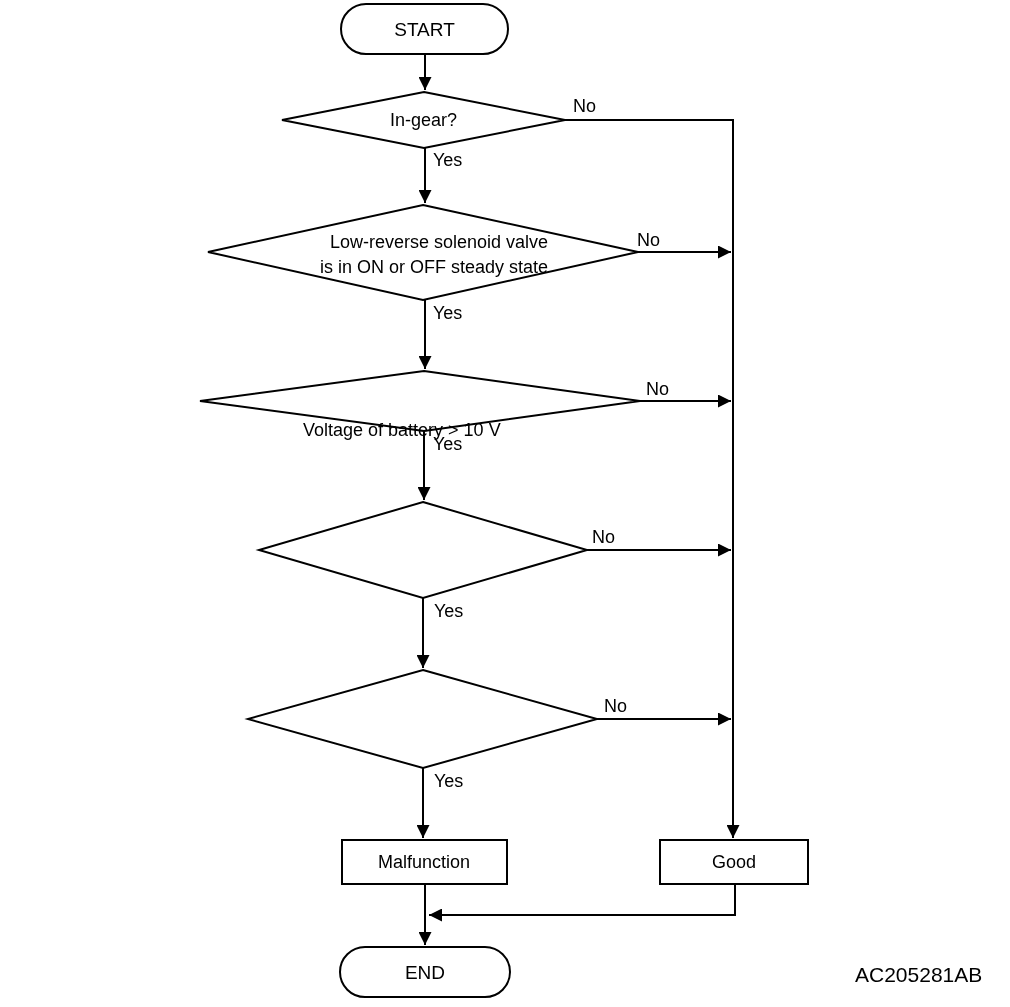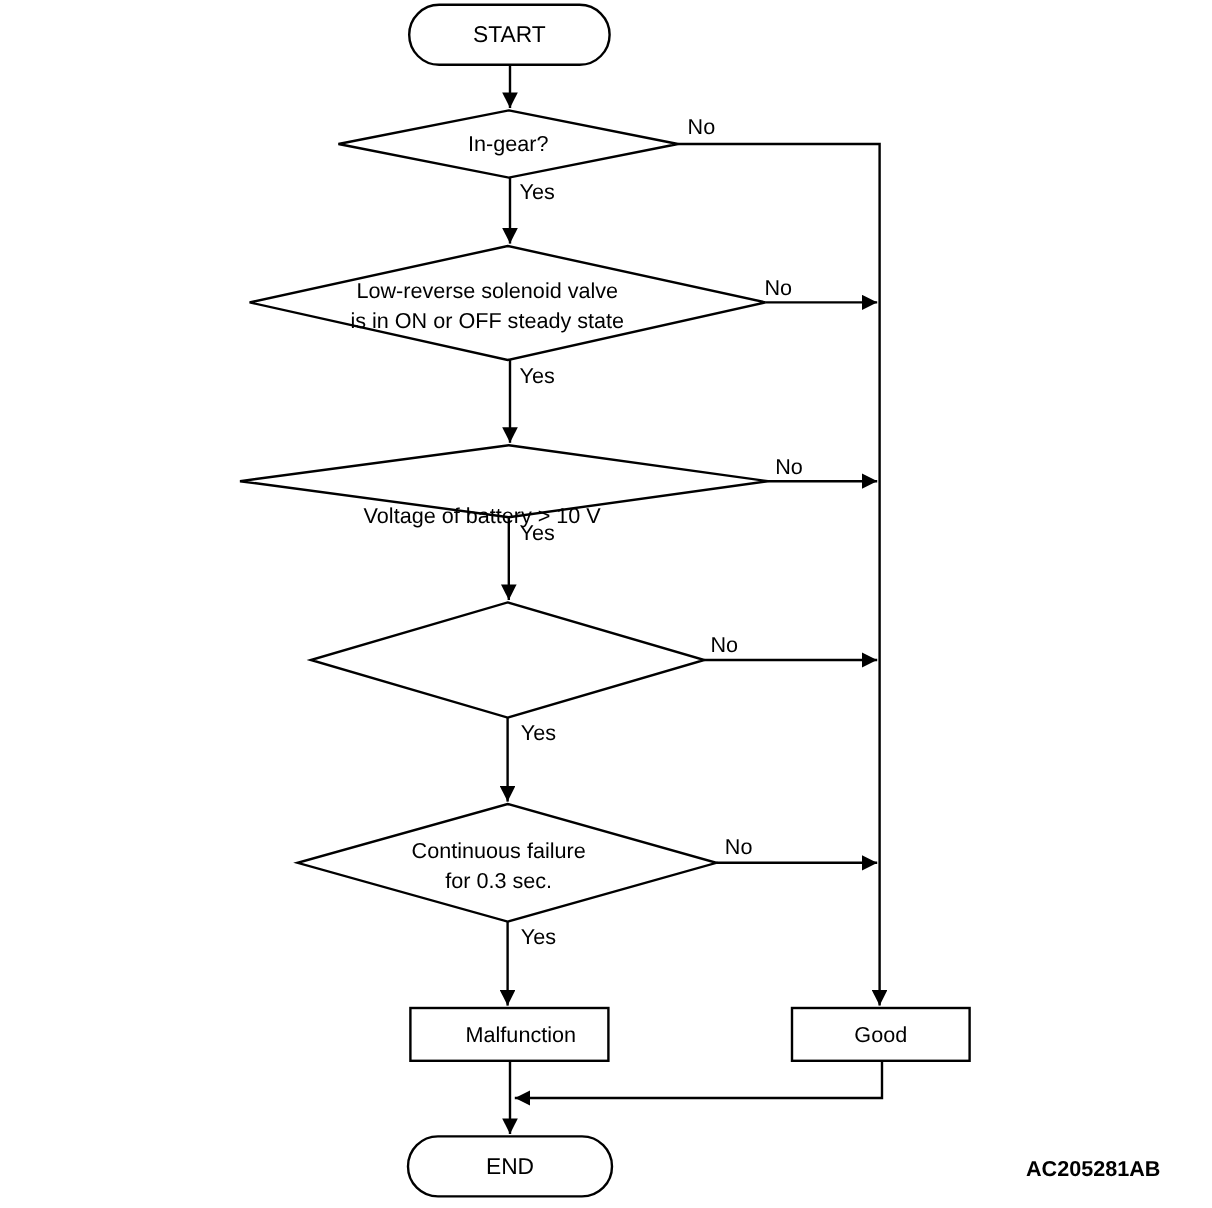--- a/index.html
+++ b/index.html
@@ -42,25 +42,26 @@
     display: flex;
     align-items: center;
     justify-content: center;
     text-align: center;
   }
   .terminal-text {
     font-size: 19px;
   }
   .multiline {
     line-height: 25px;
-    text-align: center;
+    text-align: right;
+    margin-left: 28px;
   }
   .figure-id {
-    font-weight: bold;
-    font-size: 18px;
+    font-weight: normal;
+    font-size: 21px;
   }
 </style>
 </head>
 <body>
 
 <div class="stage">
 
   <svg width="1010" height="1007" viewBox="0 0 1010 1007">
     <defs>
       <marker id="arr" viewBox="0 0 10 10" refX="10" refY="5" markerWidth="6.5" markerHeight="6.5" orient="auto-start-reverse">
@@ -96,24 +97,22 @@
   <div class="label center-box" style="left:282px; top:92px; width:283px; height:56px;">In-gear?</div>
 
   <div class="label center-box terminal-text" style="left:341px; top:4px; width:167px; height:50px;">START</div>
 
   <div class="label multiline" style="left:292px; top:230px;">Low-reverse solenoid valve
 is in ON or OFF steady state</div>
 
   <div class="label" style="left:303px; top:391px;margin-top:29px;">Voltage of battery &gt; 10 V</div>
 
 
-  <div class="label multiline" style="left:343px; top:697px; line-height:25px;">Continuous failure
-for 0.3 sec.</div>
 
-  <div class="label center-box" style="left:342px; top:840px; width:184px; height:44px;">Malfunction</div>
+  <div class="label center-box" style="left:332px; top:840px; width:184px; height:44px;">Malfunction</div>
 
   <div class="label center-box terminal-text" style="left:340px; top:947px; width:170px; height:50px;">END</div>
 
   <div class="label center-box" style="left:660px; top:840px; width:148px; height:44px;">Good</div>
 
   <div class="label" style="left:573px; top:96px;">No</div>
   <div class="label" style="left:433px; top:150px;">Yes</div>
 
   <div class="label" style="left:637px; top:230px;">No</div>
   <div class="label" style="left:433px; top:303px;">Yes</div>

